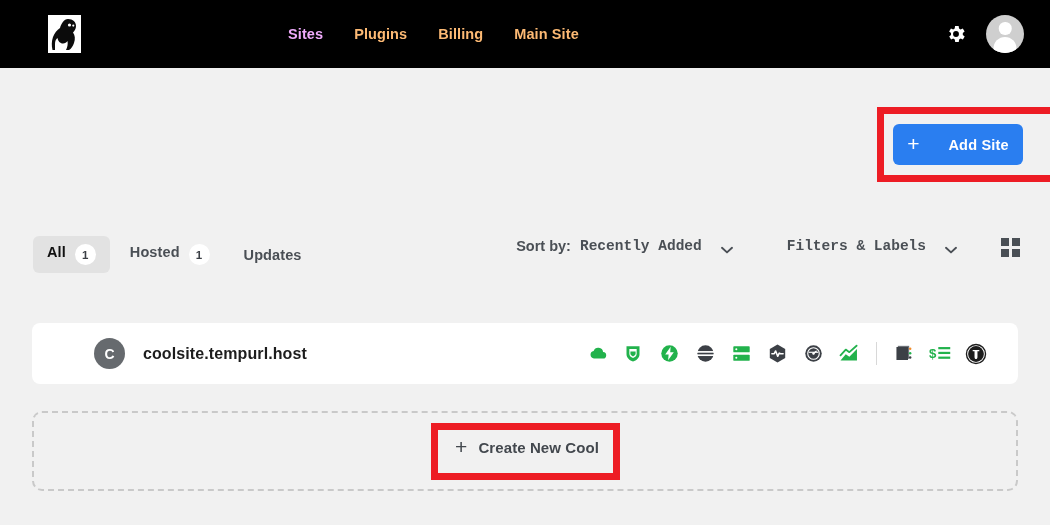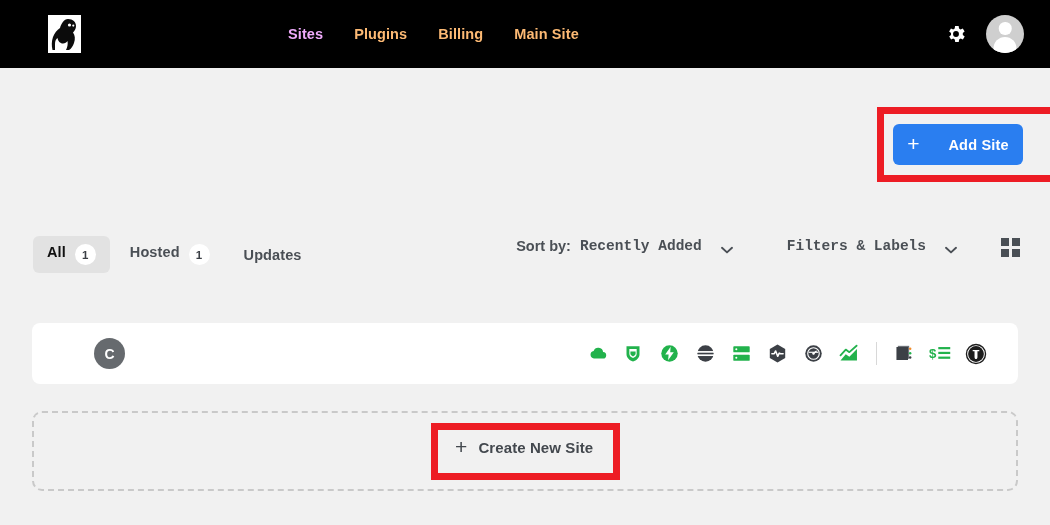--- a/index.html
+++ b/index.html
@@ -235,20 +235,21 @@
     <span class="grid-toggle">
       <i></i>
       <i></i>
       <i></i>
       <i></i>
     </span>
   </div>
 
   <div class="site-card">
     <span class="site-avatar">C</span>
+    <span class="site-name">coolsite.tempurl.host</span>
 
     <span class="icon-strip">
       <span class="sicon">
         <svg width="21" height="21" viewBox="0 0 24 24" fill="#22b24c" aria-hidden="true">
           <path d="M18.4 10.3A5.6 5.6 0 007.6 9 4.4 4.4 0 008 17.7h10.1a3.7 3.7 0 00.3-7.4z"></path>
         </svg>
       </span>
       <span class="sicon">
         <svg width="20" height="21" viewBox="0 0 24 24" aria-hidden="true">
           <path d="M4.2 3.4h15.6v9.1c0 4.8-3.6 7.6-7.8 9.1-4.2-1.5-7.8-4.3-7.8-9.1z" fill="#22b24c"></path>
@@ -326,16 +327,16 @@
           <path d="M8.4 7.6 h7.2 v1.5 h-2.0 v6.1 c0 1.4-0.6 2.2-1.6 2.2 s-1.6-0.8-1.6-2.2 V9.1 h-2.0 z" fill="#ffffff"></path>
         </svg>
       </span>
     </span>
   </div>
 
   <div class="create-panel"></div>
   <div class="create-hl"></div>
   <div class="create-btn">
     <span class="plus">+</span>
-    <span>Create New Site</span>
+    <span>Create New Cool</span>
   </div>
 
 </div>
 
 </body></html>

